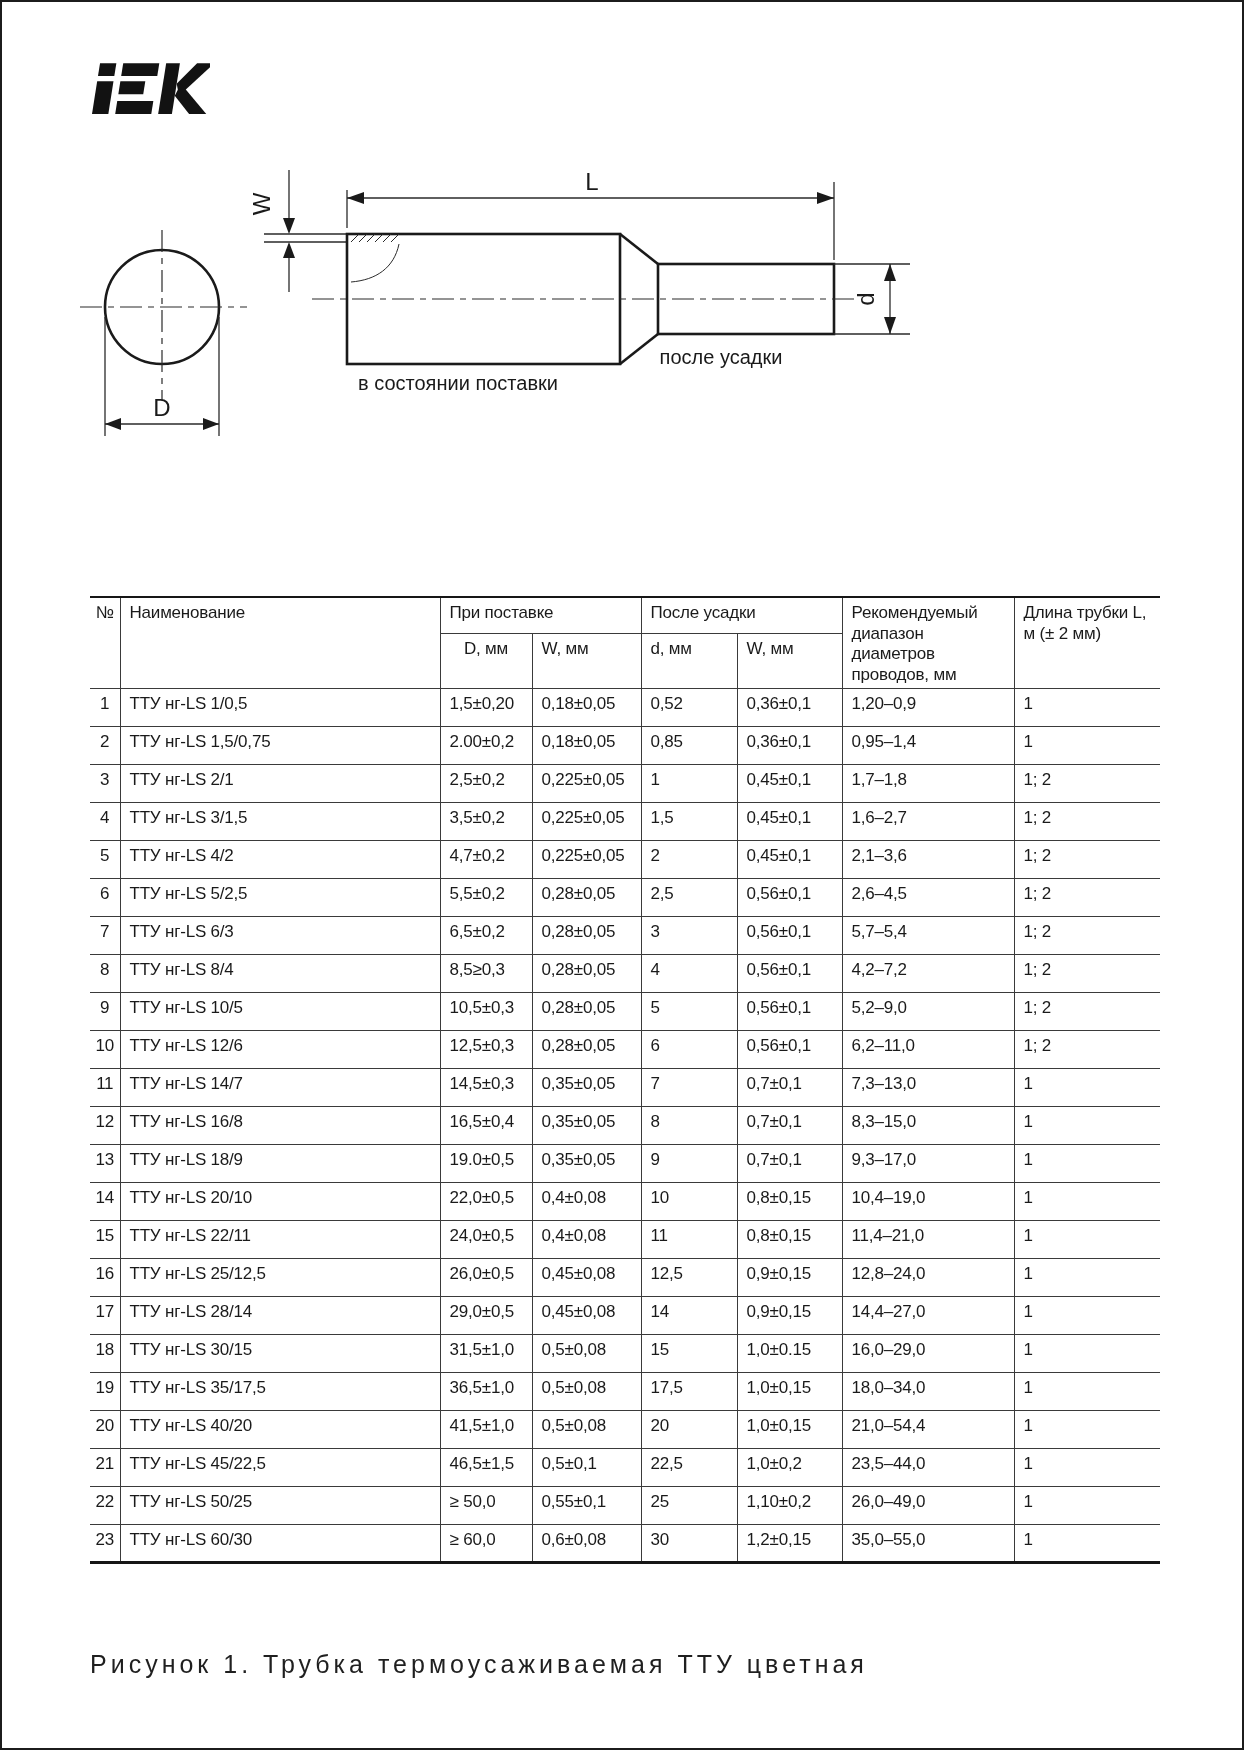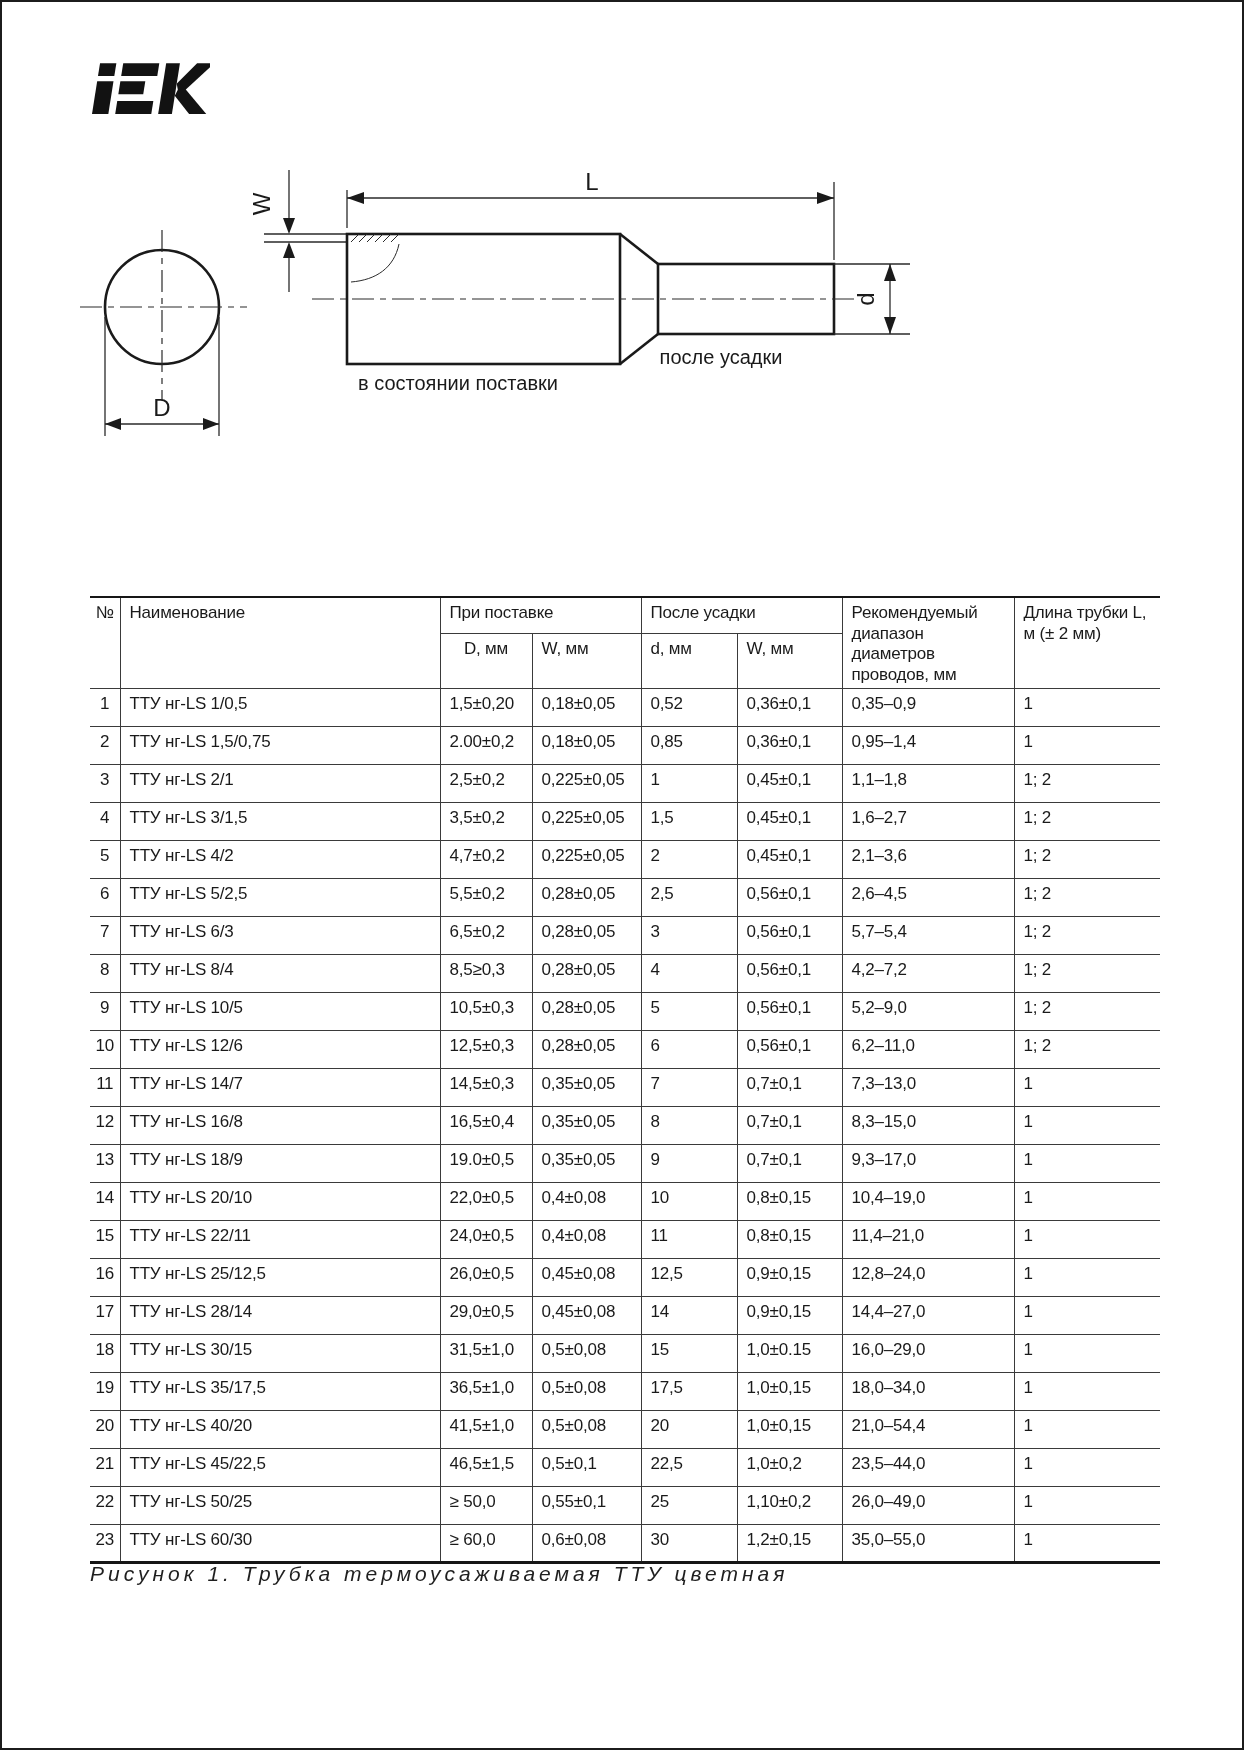--- a/index.html
+++ b/index.html
@@ -46,22 +46,22 @@
     overflow:hidden;white-space:nowrap;
   }
   table.spec th{white-space:normal;}
   table.spec th:first-child, table.spec td:first-child{border-left:none;text-align:center;padding-left:2px;padding-right:2px;}
   table.spec th:last-child, table.spec td:last-child{border-right:none;}
   thead tr.lvl1{height:32px;}
   thead tr.lvl2{height:49px;}
   tbody tr{height:38px;}
   
   .caption{
-    position:absolute;left:88px;top:1560px;
-    font-size:21px;letter-spacing:4px;color:#1f1f1f;font-style:italic;
+    position:absolute;left:88px;top:1648px;
+    font-size:25px;letter-spacing:4px;color:#1f1f1f;
   }
 </style>
 </head>
 <body>
 
 <div class="page">
 
   <svg class="logo" width="122" height="62" viewBox="0 0 142 60" aria-label="IEK">
     <g fill="#121212" transform="translate(8 0) skewX(-9)">
       <rect x="6" y="0" width="19" height="15"></rect>
@@ -161,41 +161,41 @@
       </tr>
     </thead>
     <tbody>
         <tr>
           <td>1</td>
           <td>ТТУ нг-LS 1/0,5</td>
           <td>1,5±0,20</td>
           <td>0,18±0,05</td>
           <td>0,52</td>
           <td>0,36±0,1</td>
-          <td>0,35–0,9</td>
+          <td>1,20–0,9</td>
           <td>1</td>
         </tr>
         <tr>
           <td>2</td>
           <td>ТТУ нг-LS 1,5/0,75</td>
           <td>2.00±0,2</td>
           <td>0,18±0,05</td>
           <td>0,85</td>
           <td>0,36±0,1</td>
           <td>0,95–1,4</td>
           <td>1</td>
         </tr>
         <tr>
           <td>3</td>
           <td>ТТУ нг-LS 2/1</td>
           <td>2,5±0,2</td>
           <td>0,225±0,05</td>
           <td>1</td>
           <td>0,45±0,1</td>
-          <td>1,1–1,8</td>
+          <td>1,7–1,8</td>
           <td>1; 2</td>
         </tr>
         <tr>
           <td>4</td>
           <td>ТТУ нг-LS 3/1,5</td>
           <td>3,5±0,2</td>
           <td>0,225±0,05</td>
           <td>1,5</td>
           <td>0,45±0,1</td>
           <td>1,6–2,7</td>

